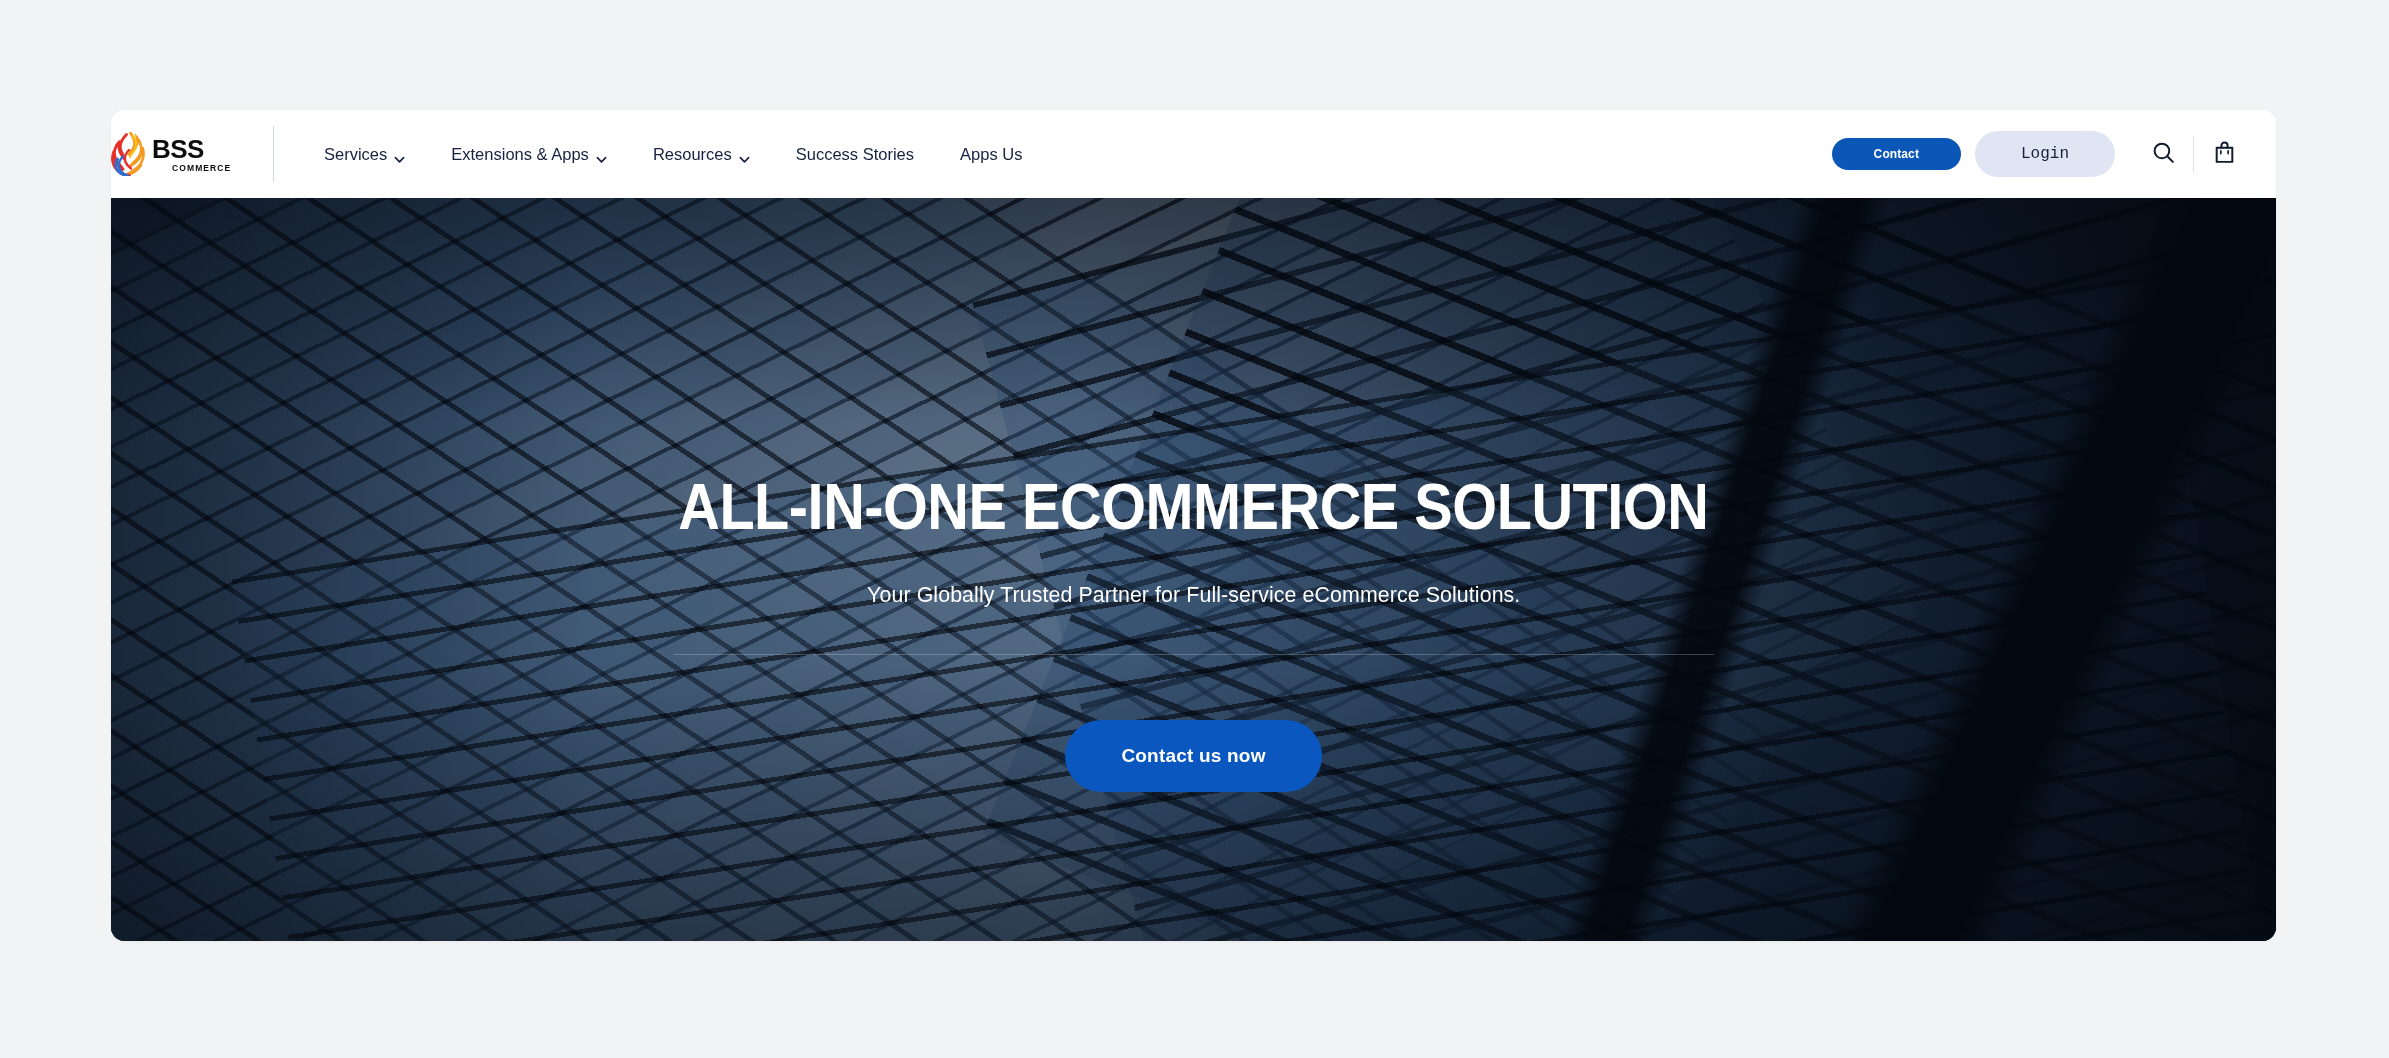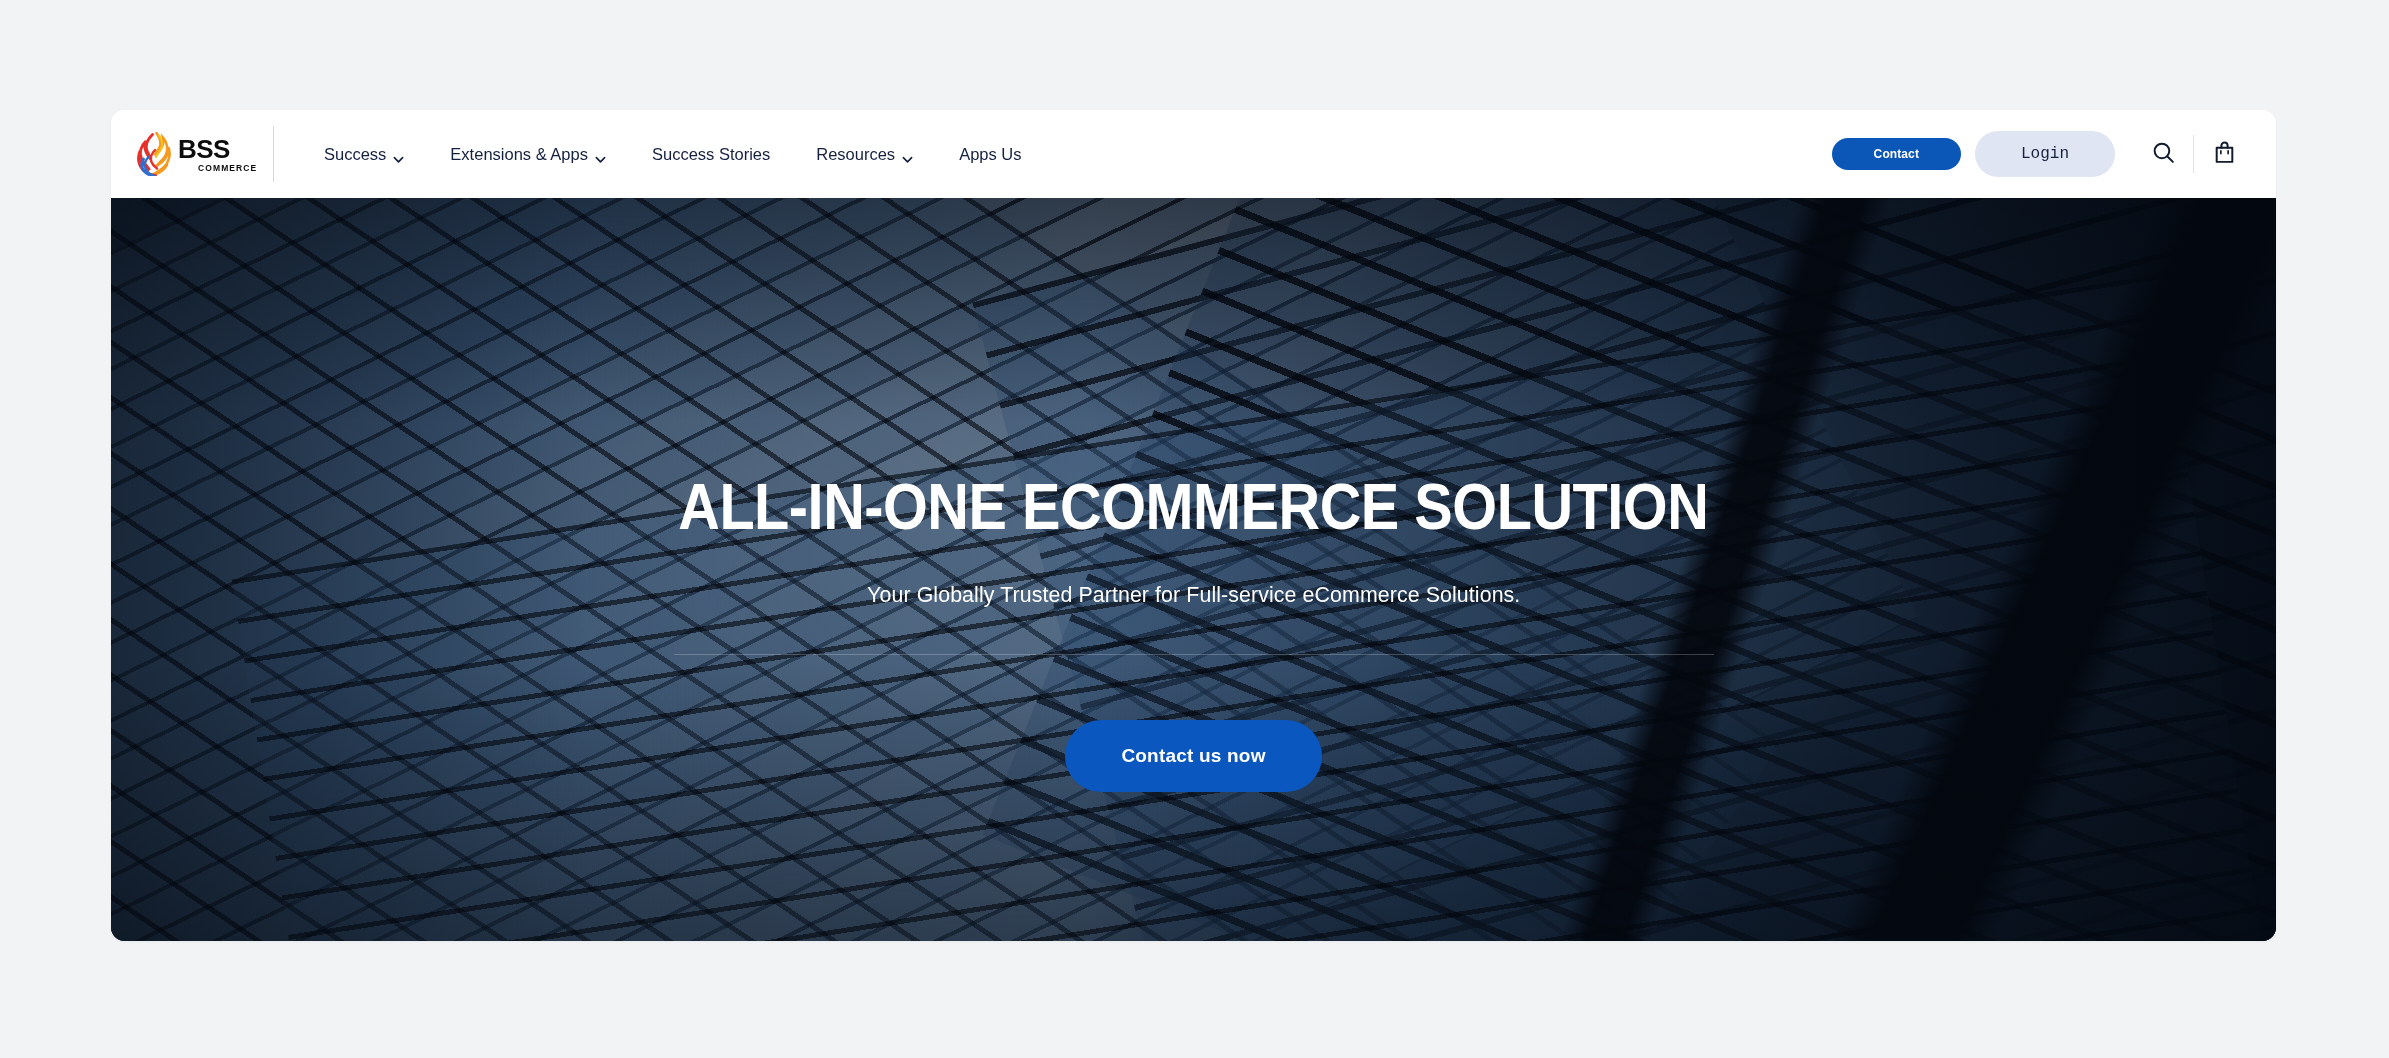--- a/index.html
+++ b/index.html
@@ -38,21 +38,20 @@
     display: flex;
     align-items: center;
   }
 
   .brand {
     width: 152px;
     min-width: 152px;
     height: 100%;
     display: flex;
     align-items: center;
-    padding-left: 26px;
   }
 
   .brand-logo {
     display: flex;
     align-items: center;
     gap: 7px;
     cursor: pointer;
   }
 
   .flame-mark { display: block; }
@@ -359,48 +358,48 @@
           <span class="brand-sub">COMMERCE</span>
         </span>
       </a>
     </div>
 
     <div class="header-divider"></div>
 
     <nav class="main-nav">
 
       <div class="nav-item">
-        <span class="nav-label">Success</span>
+        <span class="nav-label">Services</span>
         <span class="caret">
           <svg width="11" height="11" viewBox="0 0 12 12" aria-hidden="true">
               <path d="M1.5 4 L6 8.5 L10.5 4" fill="none" stroke="#15213f" stroke-width="1.8" stroke-linecap="round" stroke-linejoin="round"></path>
             </svg>
         </span>
       </div>
 
       <div class="nav-item">
         <span class="nav-label">Extensions &amp; Apps</span>
         <span class="caret">
           <svg width="11" height="11" viewBox="0 0 12 12" aria-hidden="true">
               <path d="M1.5 4 L6 8.5 L10.5 4" fill="none" stroke="#15213f" stroke-width="1.8" stroke-linecap="round" stroke-linejoin="round"></path>
             </svg>
         </span>
       </div>
 
       <div class="nav-item">
-        <span class="nav-label">Success Stories</span>
-      </div>
-
-      <div class="nav-item">
         <span class="nav-label">Resources</span>
         <span class="caret">
           <svg width="11" height="11" viewBox="0 0 12 12" aria-hidden="true">
               <path d="M1.5 4 L6 8.5 L10.5 4" fill="none" stroke="#15213f" stroke-width="1.8" stroke-linecap="round" stroke-linejoin="round"></path>
             </svg>
         </span>
+      </div>
+
+      <div class="nav-item">
+        <span class="nav-label">Success Stories</span>
       </div>
 
       <div class="nav-item">
         <span class="nav-label">Apps Us</span>
       </div>
 
 
     </nav>
 
     <div class="header-actions">

